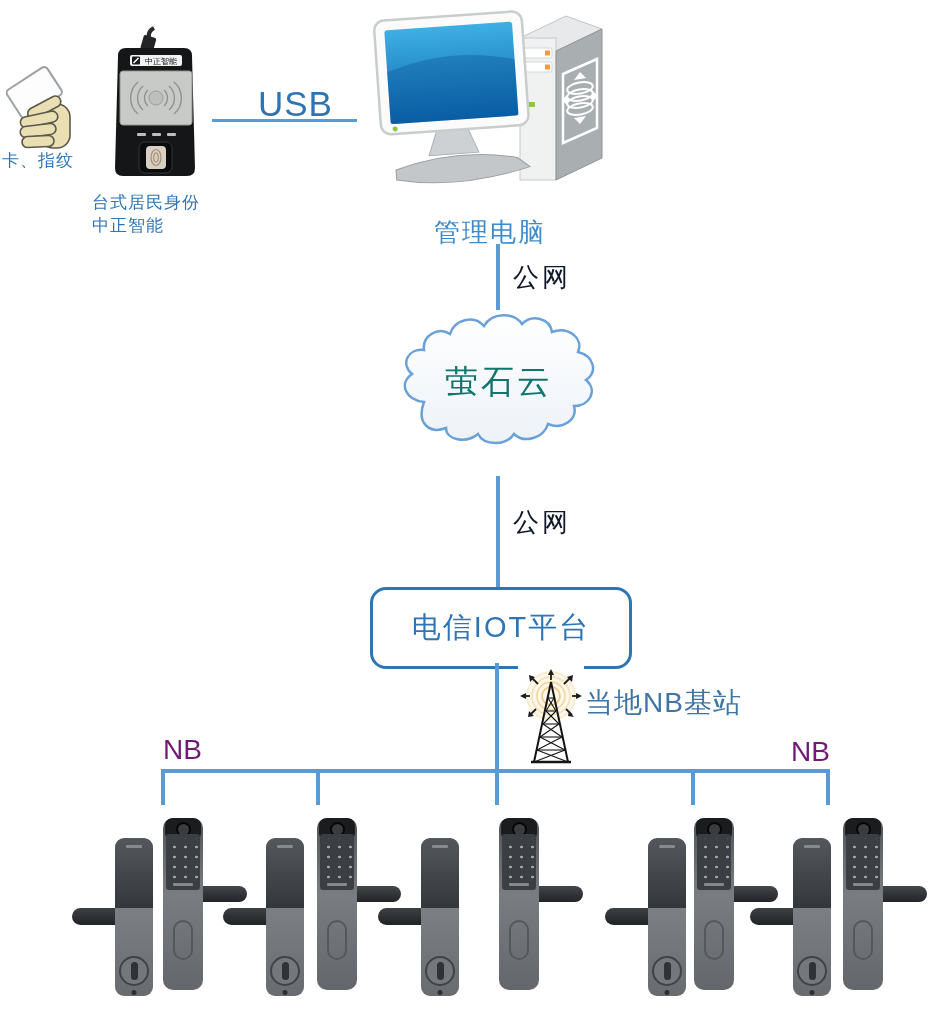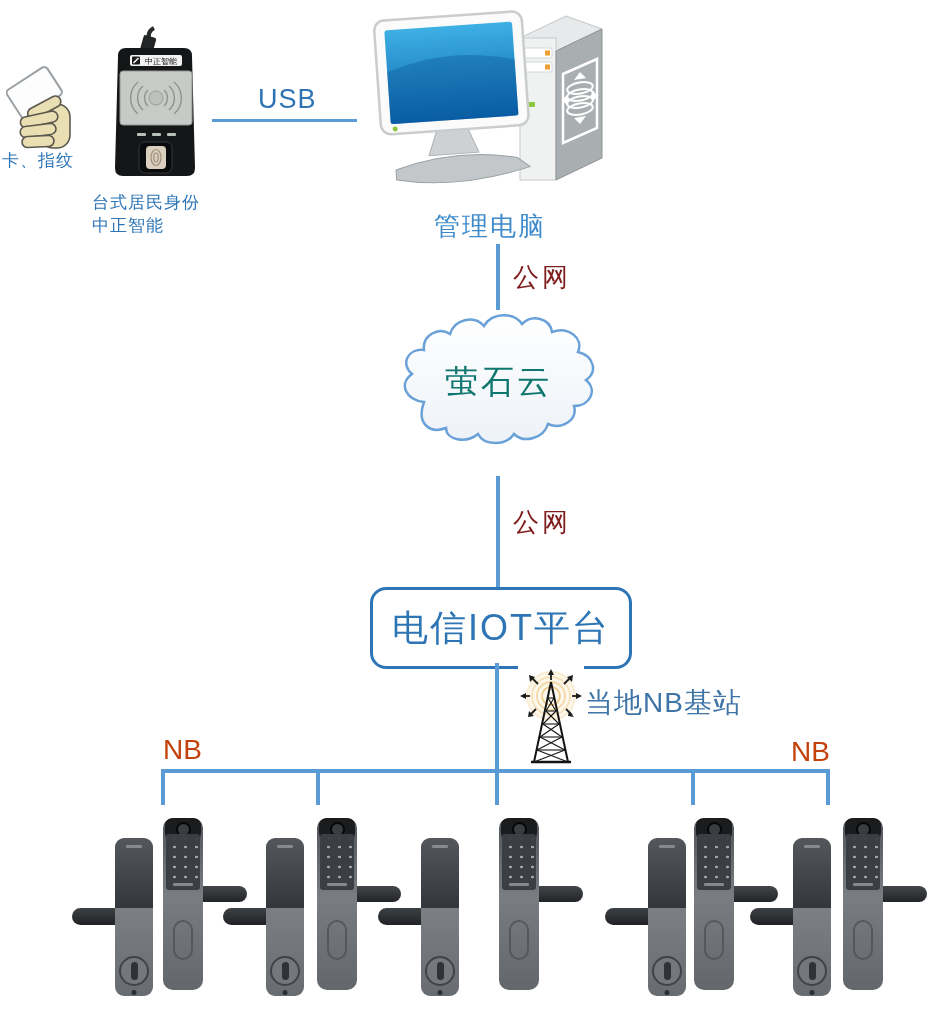--- a/index.html
+++ b/index.html
@@ -3,34 +3,34 @@
 <meta charset="utf-8">
 <style>
   html,body{margin:0;padding:0;background:#ffffff;}
   #stage{position:relative;width:952px;height:1011px;background:#ffffff;overflow:hidden;
          font-family:"Liberation Sans","DejaVu Sans",sans-serif;}
   .abs{position:absolute;}
   .label{position:absolute;color:#2E75B6;white-space:nowrap;}
   .center{}
   .sm{font-size:17px;letter-spacing:1px;}
   .sm div{line-height:23px;}
-  .usb{font-size:27px;color:#2E74B5;letter-spacing:1px;text-align:right;}
+  .usb{font-size:35px;color:#2E74B5;letter-spacing:1px;text-align:right;}
   .md{font-size:26px;color:#3E8BCC;text-align:center;letter-spacing:2px;}
-  .net{font-size:26px;color:#7f1d1d;letter-spacing:3px;}
-  .nb{font-size:28px;color:#c2410c;}
+  .net{font-size:26px;color:#0f172a;letter-spacing:3px;}
+  .nb{font-size:28px;color:#701a75;}
   .station{font-size:28px;color:#3E74A6;letter-spacing:1px;}
   .cloudtext{position:absolute;display:flex;align-items:center;justify-content:center;
              font-size:33px;color:#0f766e;letter-spacing:3px;}
   .vline{position:absolute;width:4px;background:#5B9BD5;}
   .hline{position:absolute;height:3px;background:#5B9BD5;}
   .bus{height:4px;}
   .drop{position:absolute;width:4px;height:34px;top:771px;background:#5B9BD5;}
   .iotbox{position:absolute;left:370px;top:587px;width:256px;height:76px;background:#ffffff;
           border:3px solid #2E75B6;border-radius:16px;display:flex;align-items:center;justify-content:center;}
-  .iotbox span{font-size:36px;color:#2E75B6;letter-spacing:2px;}
+  .iotbox span{font-size:29px;color:#2E75B6;letter-spacing:2px;}
   
   .lock{position:absolute;}
   .lock i{display:block;position:absolute;}
   .lock-a{width:81px;height:162px;}
   .la-handle{position:absolute;left:0;top:70px;width:68px;height:17px;border-radius:9px;
              background:linear-gradient(180deg,#3e4144,#202225);}
   .la-body{position:absolute;left:43px;top:0;width:38px;height:158px;border-radius:9px;
            background:linear-gradient(180deg,#8b8f93,#686c70);overflow:hidden;}
   .la-top{position:absolute;left:0;top:0;width:100%;height:70px;border-radius:9px 9px 0 0;
           background:linear-gradient(180deg,#54575b,#33363a);}
@@ -141,21 +141,21 @@
         <linearGradient id="scr" x1="0" y1="0" x2="0" y2="1">
           <stop offset="0" stop-color="#3eb0e4"></stop>
             <stop offset="1" stop-color="#0a64ad"></stop>
         </linearGradient>
       </defs>
       <rect x="18" y="24" width="128" height="94" rx="3" fill="url(#scr)"></rect>
       <path d="M18 66 Q82 44 146 62 L146 118 L18 118 Z" fill="#084f92" opacity="0.35"></path>
       <circle cx="22" cy="123" r="2.5" fill="#8dc63f"></circle>
     </g>
   </svg>
-  <div class="label md" style="left:372px;top:209px;width:236px">管理电脑</div>
+  <div class="label md" style="left:372px;top:215px;width:236px">管理电脑</div>
 
   <div class="vline" style="left:496px;top:244px;height:66px"></div>
   <div class="label net" style="left:513px;top:260px">公网</div>
 
   <svg class="abs" style="left:388px;top:306px" width="222" height="166" viewBox="0 0 222 166">
     <defs>
       <linearGradient id="cl" x1="0" y1="0" x2="0" y2="1">
         <stop offset="0" stop-color="#ffffff"></stop>
           <stop offset="1" stop-color="#edf2f8"></stop>
       </linearGradient>

